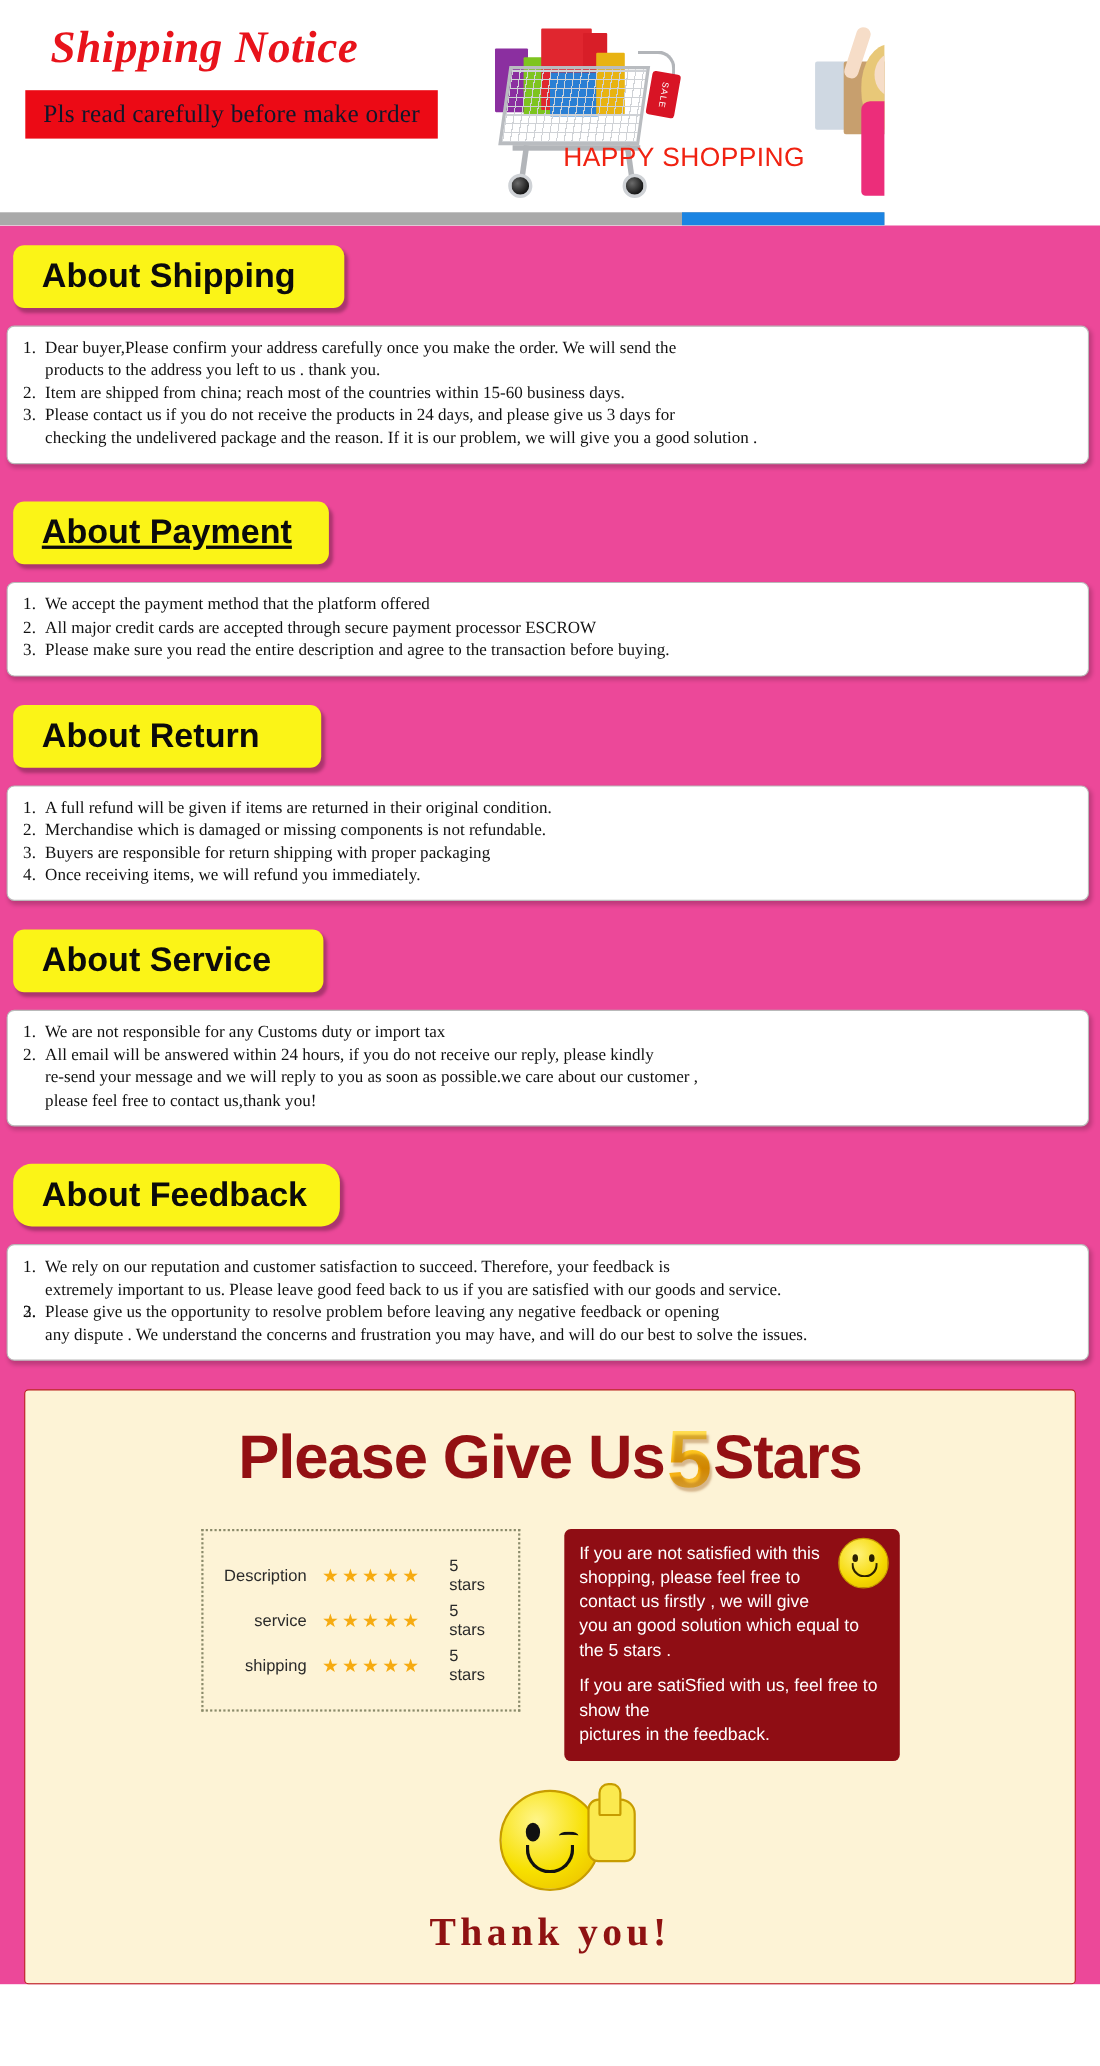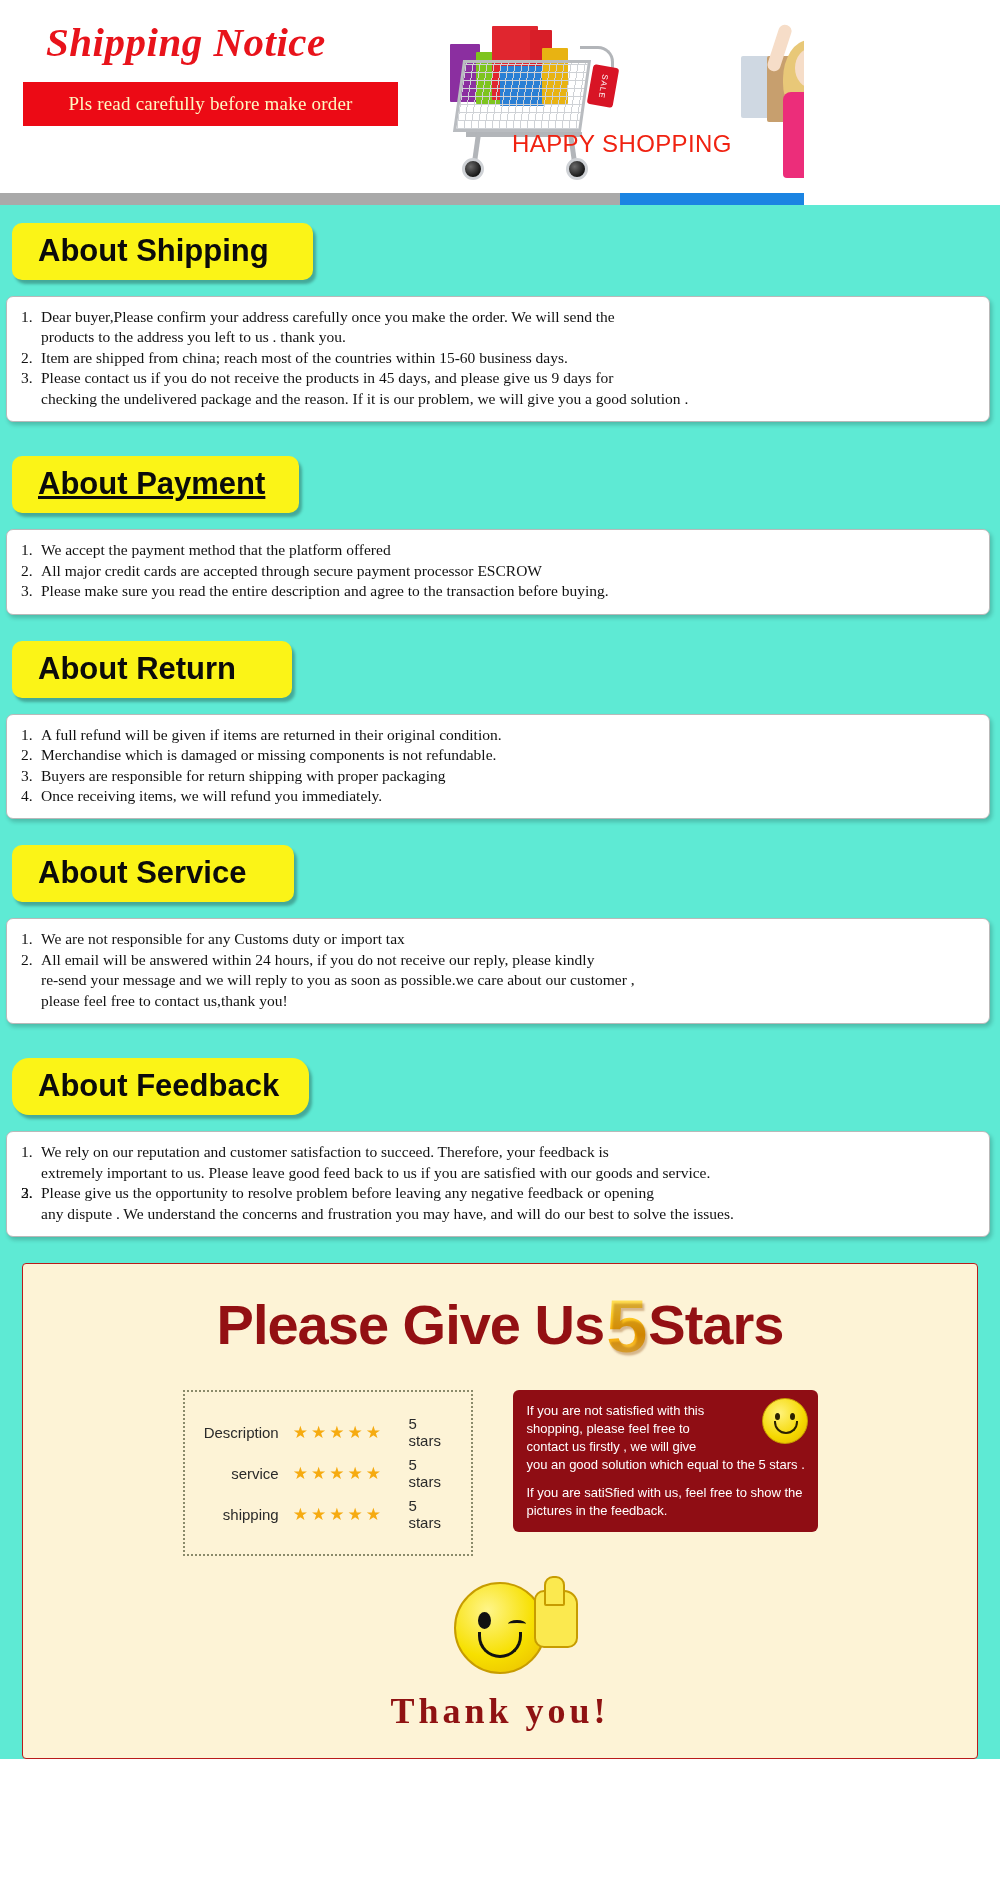--- a/index.html
+++ b/index.html
@@ -32,22 +32,22 @@
     position: absolute;
     left: 23px; top: 82px;
     width: 375px; height: 44px;
     background: #ec0a15;
   }
   .banner-strip-text {
     position: absolute;
     left: 0; top: 0; right: 0; bottom: 0;
     display: flex; align-items: center; justify-content: center;
     font-family: "Liberation Serif", serif;
-    font-size: 19px;
-    color: #fef9c3;
+    font-size: 23px;
+    color: #0f172a;
     letter-spacing: 0.2px;
   }
   .happy-text {
     position: absolute;
     left: 512px; top: 130px;
     font-family: "Liberation Sans", sans-serif;
     font-size: 24px;
     color: #f02211;
     letter-spacing: 0.4px;
   }
@@ -103,21 +103,21 @@
   .shoppers { position: absolute; left: 715px; top: 0; width: 215px; height: 178px; }
   .sbag { position: absolute; border-radius: 2px; }
   .girl-head { position: absolute; border-radius: 50%; background: #f6ddc8; }
   .girl-hair { position: absolute; border-radius: 50% 50% 45% 45%; }
   .girl-body { position: absolute; border-radius: 8px 8px 4px 4px; }
   .girl-arm { position: absolute; background: #f6ddc8; border-radius: 6px; }
 
   
   .content {
     width: 1000px;
-    background: #5eead4;
+    background: #ec4899;
     padding: 18px 0 0 0;
   }
 
   .section { padding: 0 0 4px 0; }
 
   .tag {
     display: inline-block;
     background: #fbf417;
     color: #0b0b0b;
     font-family: "Liberation Sans", sans-serif;
@@ -218,21 +218,21 @@
   .red-box {
     background: #8f0d14;
     border-radius: 6px;
     width: 305px;
     padding: 12px 12px 12px 14px;
     color: #ffffff;
     position: relative;
   }
   .red-box p {
     font-family: "Liberation Sans", sans-serif;
-    font-size: 13px;
+    font-size: 16px;
     line-height: 1.38;
     margin-bottom: 10px;
     white-space: pre-line;
   }
   .red-box p:last-child { margin-bottom: 0; }
   .smiley {
     position: absolute; right: 10px; top: 8px;
     width: 46px; height: 46px; border-radius: 50%;
     background: radial-gradient(circle at 38% 32%,#fff27a,#f5d800 60%,#e0b400);
     border: 1px solid #c79c00;
@@ -357,21 +357,21 @@
 
   <div class="content">
 
     <div class="section">
       <div class="tag tag-shipping">About Shipping</div>
       <div class="card">
         <ol>
           <li><span class="num">1.</span><span>Dear buyer,Please confirm your address carefully once you make the order. We will send the
 products to the address you left to us . thank you.</span></li>
           <li><span class="num">2.</span><span>Item are shipped from china; reach most of the countries within 15-60 business days.</span></li>
-          <li><span class="num">3.</span><span>Please contact us if you do not receive the products in 45 days, and please give us 9 days for
+          <li><span class="num">3.</span><span>Please contact us if you do not receive the products in 24 days, and please give us 3 days for
 checking the undelivered package and the reason. If it is our problem, we will give you a good solution .</span></li>
         </ol>
       </div>
     </div>
 
     <div class="spacer-md"></div>
 
     <div class="section">
       <div class="tag tag-payment">About Payment</div>
       <div class="card">

